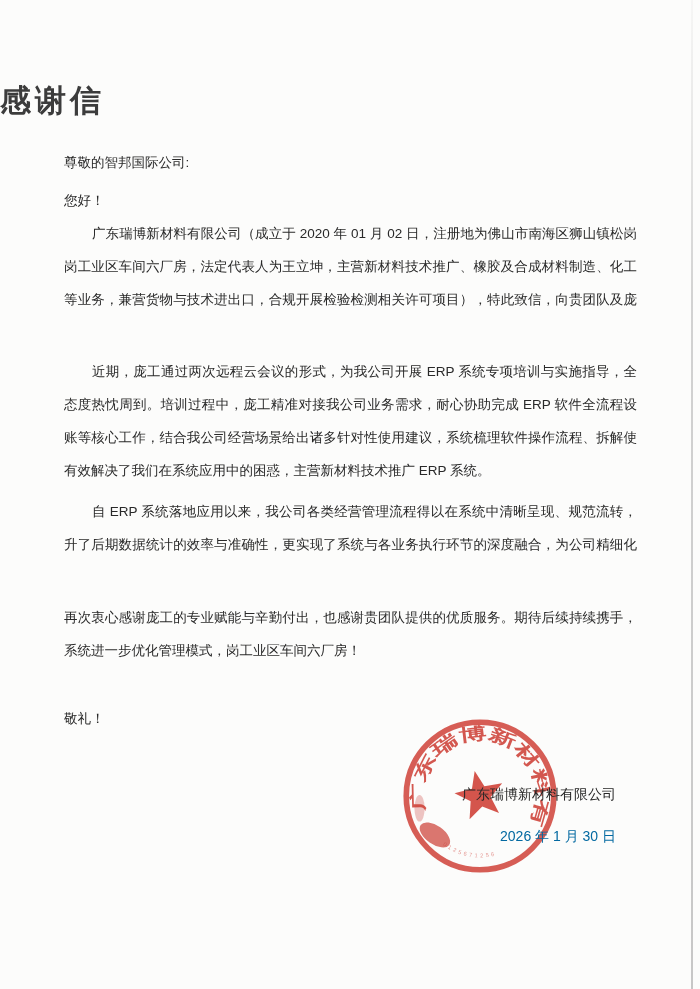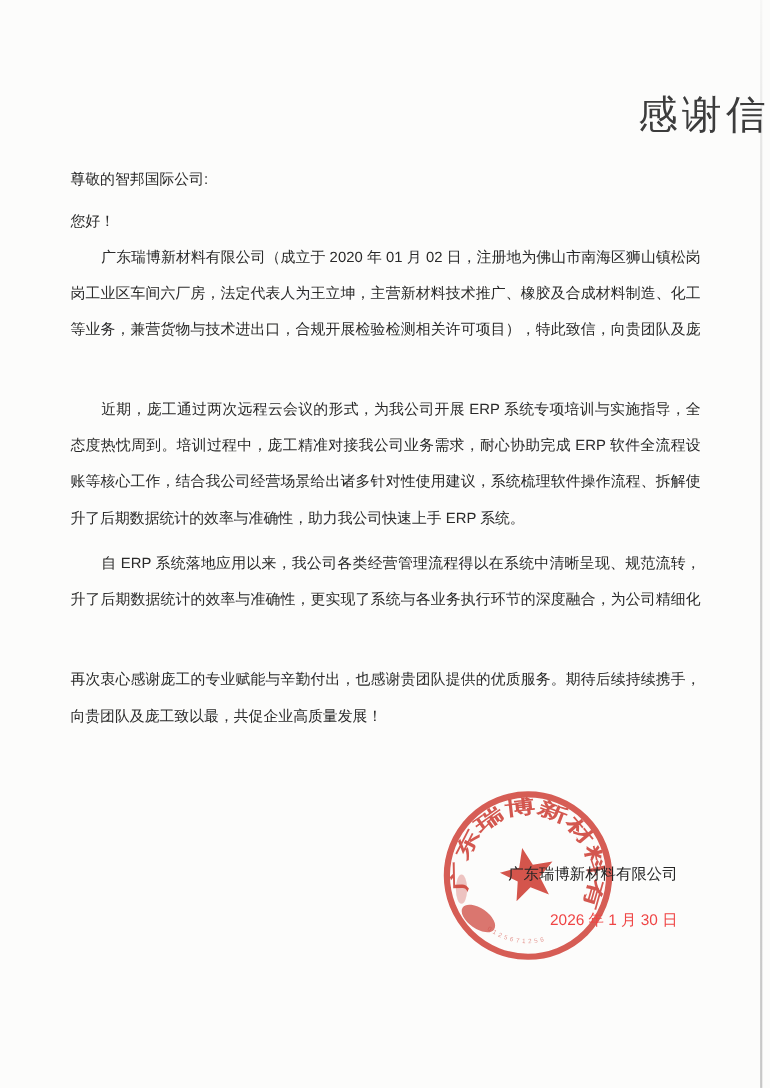--- a/index.html
+++ b/index.html
@@ -25,23 +25,23 @@
     width: 2px;
     background: linear-gradient(to bottom, rgba(201,201,201,0.15), #c4c4c4 30%, #b5b5b5);
     opacity: 0.75;
   }
   .title {
     position: absolute;
     top: 80px;
     left: 0;
     width: 100%;
     margin: 0;
-    text-align: right;
-    font-size: 36px;
-    font-weight: 400;
+    text-align: left;
+    font-size: 31px;
+    font-weight: 700;
     letter-spacing: 4px;
     color: #3c3c3c;
   }
   .sline {
     position: absolute;
     left: 64px;
     width: 573px;
     height: 33px;
     line-height: 33px;
     font-size: 13.5px;
@@ -77,21 +77,21 @@
     color: #262626;
     z-index: 3;
   }
   .sig-date {
     position: absolute;
     right: 84px;
     top: 820px;
     height: 33px;
     line-height: 33px;
     font-size: 14px;
-    color: #ef4444;
+    color: #0369a1;
     z-index: 3;
   }
   .seal {
     position: absolute;
     left: 396px;
     top: 712px;
     width: 168px;
     height: 168px;
     z-index: 2;
     mix-blend-mode: multiply;
@@ -113,33 +113,34 @@
   <div class="para" style="top:217px">
     <div class="pline jl ind">广东瑞博新材料有限公司（成立于 2020 年 01 月 02 日，注册地为佛山市南海区狮山镇松岗石碣新企</div>
     <div class="pline jl">岗工业区车间六厂房，法定代表人为王立坤，主营新材料技术推广、橡胶及合成材料制造、化工产品销售</div>
     <div class="pline jl">等业务，兼营货物与技术进出口，合规开展检验检测相关许可项目），特此致信，向贵团队及庞工致以最</div>
   </div>
 
   <div class="para" style="top:355px">
     <div class="pline jl ind">近期，庞工通过两次远程云会议的形式，为我公司开展 ERP 系统专项培训与实施指导，全程专业细致、</div>
     <div class="pline jl">态度热忱周到。培训过程中，庞工精准对接我公司业务需求，耐心协助完成 ERP 软件全流程设置、财务结</div>
     <div class="pline jl">账等核心工作，结合我公司经营场景给出诸多针对性使用建议，系统梳理软件操作流程、拆解使用难点，</div>
-    <div class="pline">升了后期数据统计的效率与准确性，助力我公司快速上手 ERP 系统。</div>
+    <div class="pline">有效解决了我们在系统应用中的困惑，主营新材料技术推广 ERP 系统。</div>
   </div>
 
   <div class="para" style="top:495px">
     <div class="pline jl ind">自 ERP 系统落地应用以来，我公司各类经营管理流程得以在系统中清晰呈现、规范流转，不仅大幅提</div>
     <div class="pline jl">升了后期数据统计的效率与准确性，更实现了系统与各业务执行环节的深度融合，为公司精细化管理提供</div>
   </div>
 
   <div class="para" style="top:601px">
     <div class="pline jl">再次衷心感谢庞工的专业赋能与辛勤付出，也感谢贵团队提供的优质服务。期待后续持续携手，依托 ERP</div>
-    <div class="pline">向贵团队及庞工致以最，共促企业高质量发展！</div>
+    <div class="pline">系统进一步优化管理模式，岗工业区车间六厂房！</div>
   </div>
 
+  <div class="sline" style="top:702px">敬礼！</div>
 
   <svg class="seal" viewBox="0 0 164 164" xmlns="http://www.w3.org/2000/svg" aria-hidden="true">
     <defs>
       <path id="arcText" d="M 32.2,105.2 A 55,55 0 1 1 131.8,105.2" fill="none"></path>
       <path id="arcSerial" d="M 49.3,132.3 A 60,60 0 0 0 114.7,132.3" fill="none"></path>
     </defs>
     <g>
       <circle cx="82" cy="82" r="72" fill="none" stroke="#cf372d" stroke-width="5.5" opacity="0.88"></circle>
       <g transform="rotate(-12 82 82)">
         <polygon points="82,57 88.2,73.5 105.8,74.3 92,85.2 96.7,102.2 82,92.5 67.3,102.2 72,85.2 58.2,74.3 75.8,73.5" fill="#cf372d" opacity="0.92"></polygon>

